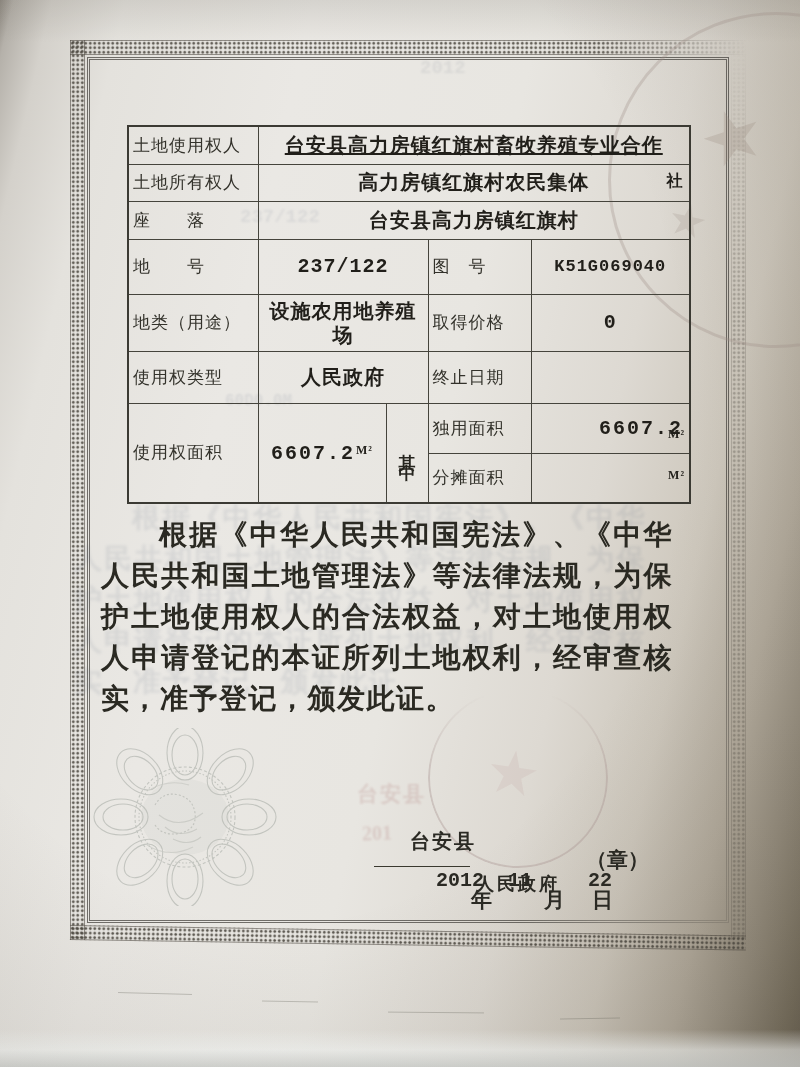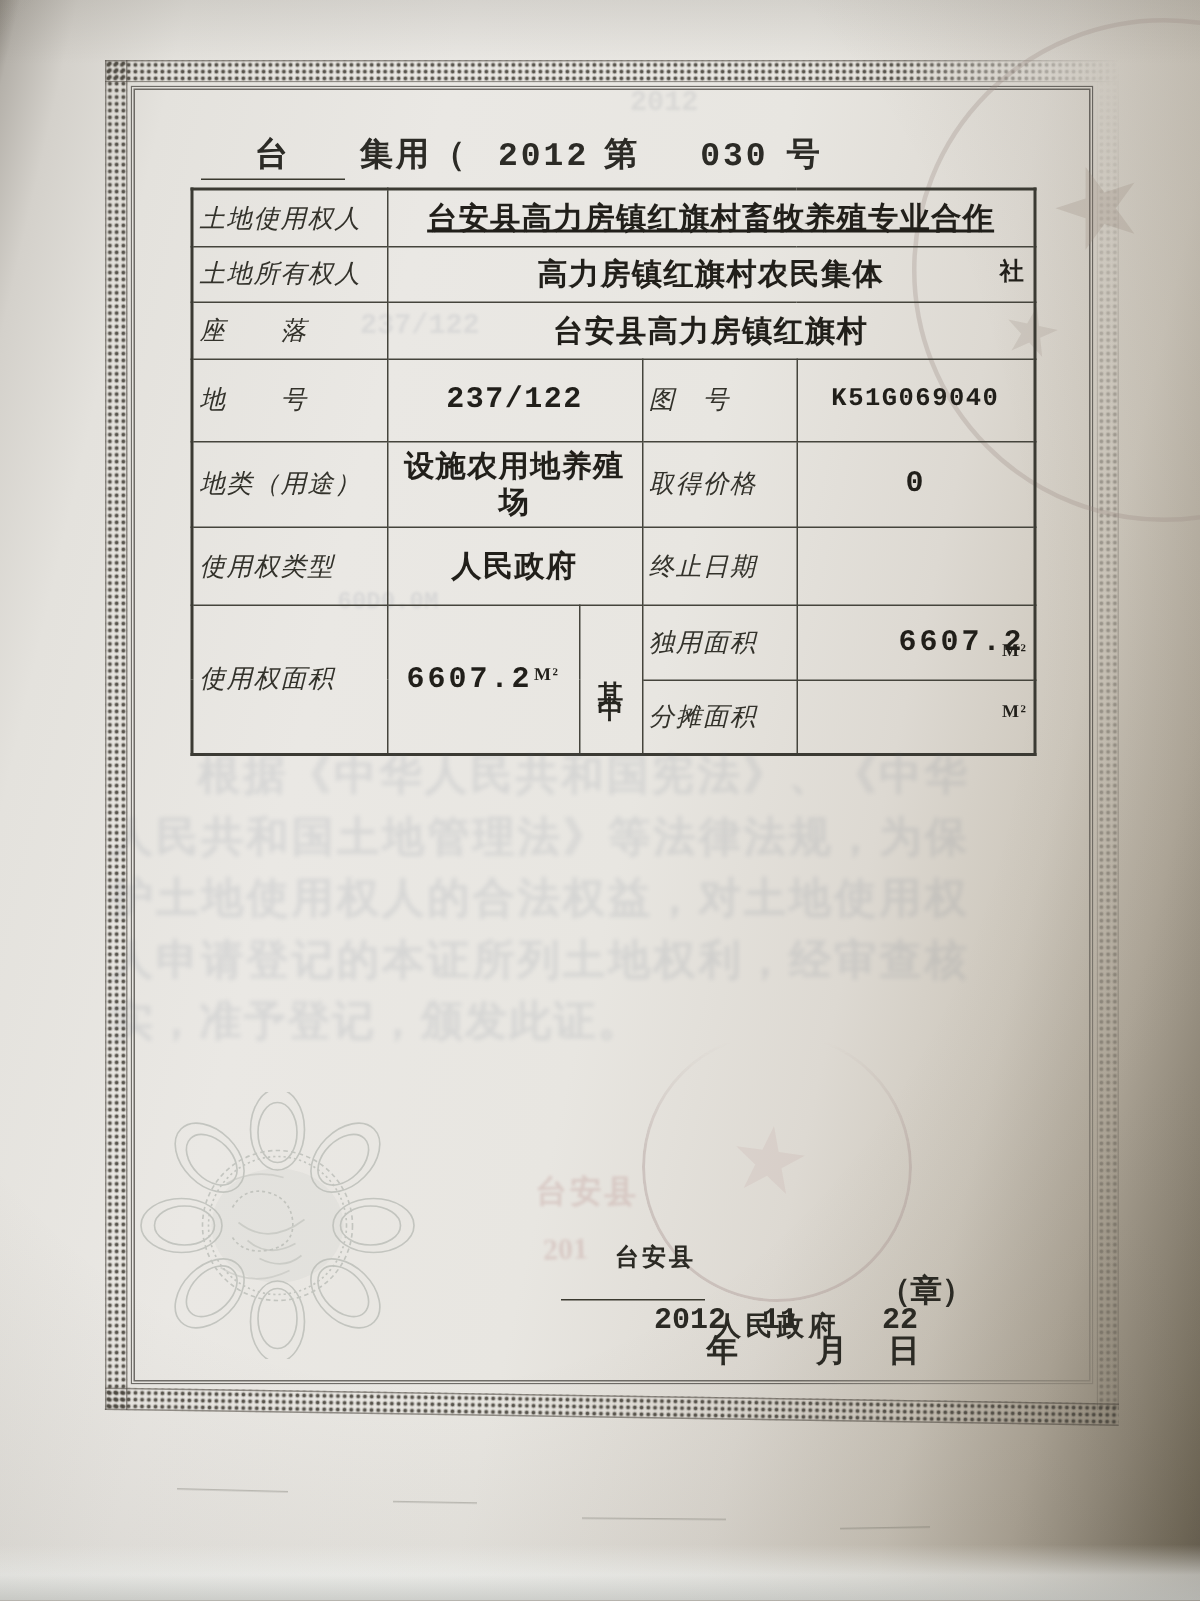--- a/index.html
+++ b/index.html
@@ -30,39 +30,39 @@
     letter-spacing:2px;white-space:nowrap;color:#2c2b26;}
   .blank-underline{display:inline-block;width:96px;text-align:center;margin-left:4px;
     border-bottom:1.6px solid #3a392f;padding-bottom:1px;}
   .serial .gap1{margin-left:10px;}  .serial .gap2{margin-left:20px;font-family:"Liberation Mono",monospace;}
   .serial .gap3{margin-left:10px;}  .serial .gap4{margin-left:40px;font-family:"Liberation Mono",monospace;}
   .serial .gap5{margin-left:12px;}
   
   table.cert{position:absolute;left:127px;top:125px;width:562px;border-collapse:collapse;
     table-layout:fixed;border:2.5px solid #3b3a33;}
   table.cert td{border:1.6px solid #45443c;padding:0 4px;overflow:visible;}
-  td.lbl{font-size:17px;letter-spacing:1px;padding-left:11px;color:#33322b;font-weight:500;white-space:nowrap;font-style:italic;}
+  td.lbl{font-size:17px;letter-spacing:1px;padding-left:11px;color:#33322b;font-weight:500;white-space:nowrap;}
   td.val{font-weight:700;font-size:20px;text-align:center;color:#211f1a;letter-spacing:1px;}
   .mono{font-family:"Liberation Mono",monospace;letter-spacing:2px;}
   td.among{font-size:17px;text-align:center;font-weight:600;}
   .among-inner{writing-mode:vertical-rl;letter-spacing:10px;margin:0 auto;}
   .nowrap{white-space:nowrap;}
   .user-val{font-size:20px;letter-spacing:1.5px;text-decoration:underline;}
   .wrap-char{position:absolute;left:408px;top:44px;font-size:16px;font-weight:700;}
   .unit{font-size:12px;position:relative;top:-5px;margin-left:1px;}
   .unit.overlap{margin-left:-15px;top:4px;}
   td.val-right{text-align:right;padding-right:10px;}
   
   .statement{position:absolute;left:101px;top:514px;width:572px;font-size:28px;line-height:41px;
     font-weight:600;letter-spacing:1.5px;text-indent:58px;color:#2a2922;text-align:justify;}
   .statement.ghost-copy{left:74px;top:497px;color:#5d6a7e;opacity:.13;filter:blur(1.4px);}
   
   .sig{position:absolute;font-weight:700;color:#2b2a24;white-space:nowrap;}
   .sig-underline{position:absolute;left:374px;top:866px;width:96px;border-bottom:1.8px solid #3a392f;}
-  .county{left:410px;top:828px;font-size:16px;letter-spacing:2px;}
+  .county{left:410px;top:828px;font-size:20px;letter-spacing:2px;}
   .gov{left:476px;top:872px;font-size:18px;letter-spacing:3px;}
   .seal-note{left:586px;top:846px;font-size:21px;}
   .d-year{left:436px;top:869px;font-size:20px;font-family:"Liberation Mono",monospace;}
   .d-month{left:508px;top:869px;font-size:20px;font-family:"Liberation Mono",monospace;}
   .d-day{left:588px;top:869px;font-size:20px;font-family:"Liberation Mono",monospace;}
   .l-year{left:471px;top:886px;font-size:21px;}
   .l-month{left:544px;top:886px;font-size:21px;}
   .l-day{left:592px;top:886px;font-size:21px;}
   
   .rosette{position:absolute;left:78px;top:728px;opacity:.55;filter:blur(.5px);}
@@ -101,23 +101,20 @@
     <div class="frame-inner"></div>
   </div>
 
   <div class="stamp-circle stamp-tr"></div>
   <span class="star s1">★</span>
   <span class="star s2">★</span>
   <span class="ghost g-serial">2012</span>
   <span class="ghost g-plot">237/122</span>
   <span class="ghost g-area">60D0.0M</span>
 
-  <div class="serial">
-    <span class="blank-underline">台</span><span class="gap1">集用（</span><span class="gap2">2012</span><span class="gap3">第</span><span class="gap4">030</span><span class="gap5">号</span>
-  </div>
 
   <table class="cert" style="position:absolute;">
     <colgroup>
         <col style="width:130px">
         <col style="width:128px">
         <col style="width:42px">
         <col style="width:103px">
         <col style="width:159px">
       </colgroup>
     <tbody>
@@ -165,20 +162,21 @@
     </tr>
     <tr style="height:50px">
       <td class="lbl">分摊面积</td>
       <td class="val val-right"><span></span><span class="unit">M²</span></td>
     </tr>
   </tbody>
     </table>
 
   <div class="statement ghost-copy">根据《中华人民共和国宪法》、《中华人民共和国土地管理法》等法律法规，为保护土地使用权人的合法权益，对土地使用权人申请登记的本证所列土地权利，经审查核实，准予登记，颁发此证。</div>
 
+  <div class="statement">根据《中华人民共和国宪法》、《中华人民共和国土地管理法》等法律法规，为保护土地使用权人的合法权益，对土地使用权人申请登记的本证所列土地权利，经审查核实，准予登记，颁发此证。</div>
 
   <svg class="rosette" width="214" height="178" viewBox="0 0 214 178">
     <g fill="none" stroke="#8d948d" stroke-width="1.1" opacity="0.75">
       <g transform="translate(107,89)">
         <g id="p">
             <ellipse cx="0" cy="-64" rx="27" ry="18" transform="rotate(90 0 -64)"></ellipse>
             <ellipse cx="0" cy="-62" rx="20" ry="13" transform="rotate(90 0 -62)"></ellipse>
           </g>
         <g transform="rotate(45)">
             <ellipse cx="0" cy="-64" rx="27" ry="18" transform="rotate(90 0 -64)"></ellipse>

